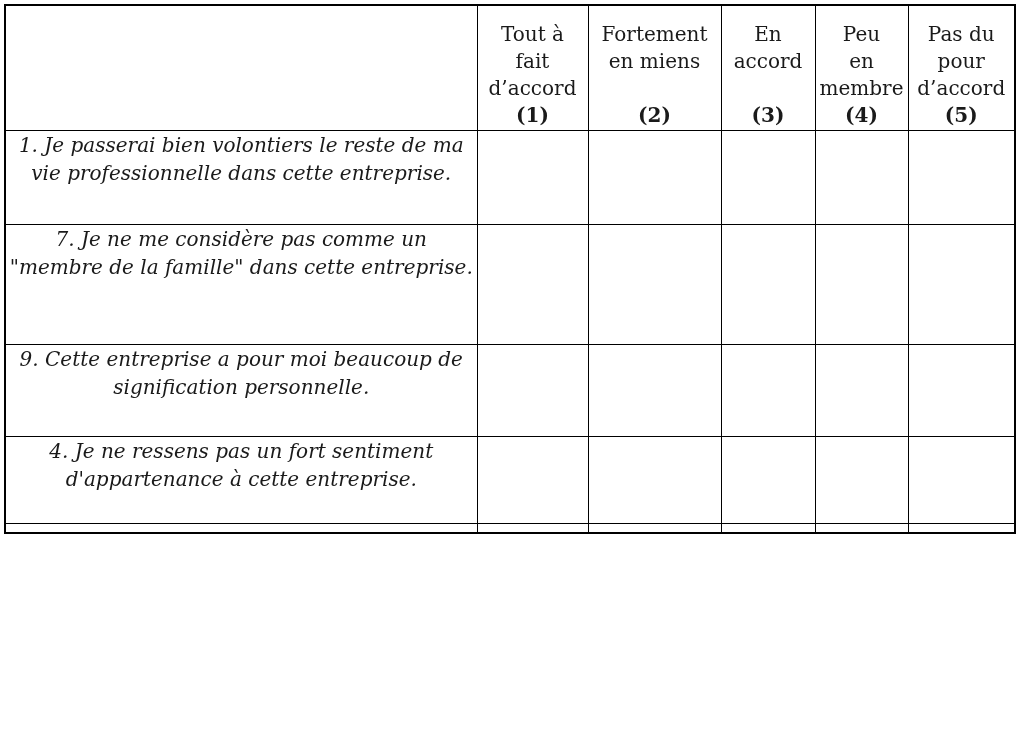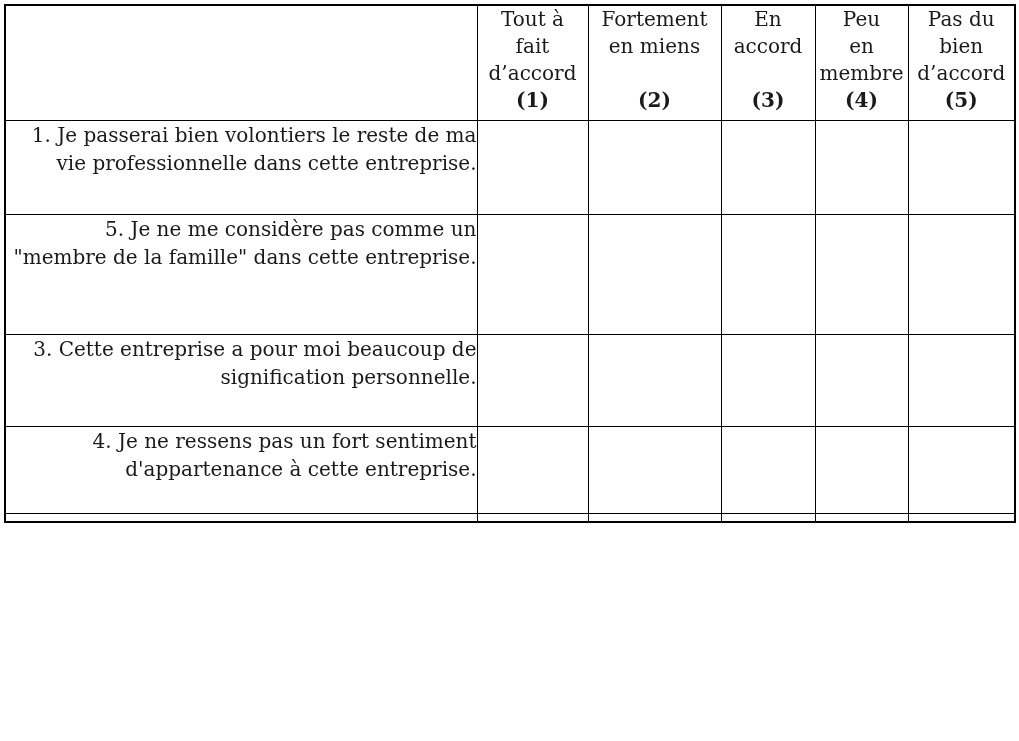--- a/index.html
+++ b/index.html
@@ -35,41 +35,42 @@
   th.hcell {
     vertical-align: top;
     font-weight: normal;
   }
   .hwrap {
     display: flex;
     flex-direction: column;
     justify-content: space-between;
     align-items: center;
     height: 107px;
-    padding: 0 2px 2px 2px;
+    padding: 15px 2px 2px 2px;
   }
   .hlabel {
     white-space: pre-line;
     text-align: center;
     font-size: 20px;
     line-height: 27px;
   }
   .hnum {
     text-align: center;
     font-weight: bold;
     font-size: 20px;
     line-height: 26px;
   }
   
   td.qcell {
     vertical-align: top;
-    text-align: right;
+    text-align: center;
     font-size: 20px;
     line-height: 28px;
     padding: 3px 5px 0 5px;
+    font-style: italic;
   }
   td.acell {
     background: #ffffff;
   }
   tr.partial td {
     border-bottom: 2px solid #000000;
   }
 </style>
 </head>
 <body>
@@ -113,46 +114,46 @@
           <div class="hwrap">
             <div class="hlabel">Peu
 en
 membre</div>
             <div class="hnum">(4)</div>
           </div>
         </th>
         <th class="hcell">
           <div class="hwrap">
             <div class="hlabel">Pas du
-bien
+pour
 d’accord</div>
             <div class="hnum">(5)</div>
           </div>
         </th>
       </tr>
     </thead>
     <tbody>
       <tr style="height:94px">
         <td class="qcell">1. Je passerai bien volontiers le reste de ma vie professionnelle dans cette entreprise.</td>
         <td class="acell"></td>
         <td class="acell"></td>
         <td class="acell"></td>
         <td class="acell"></td>
         <td class="acell"></td>
       </tr>
       <tr style="height:120px">
-        <td class="qcell">5.  Je ne me considère pas comme un "membre de la famille" dans cette entreprise.</td>
+        <td class="qcell">7.  Je ne me considère pas comme un "membre de la famille" dans cette entreprise.</td>
         <td class="acell"></td>
         <td class="acell"></td>
         <td class="acell"></td>
         <td class="acell"></td>
         <td class="acell"></td>
       </tr>
       <tr style="height:92px">
-        <td class="qcell">3. Cette entreprise a pour moi beaucoup de signification personnelle.</td>
+        <td class="qcell">9. Cette entreprise a pour moi beaucoup de signification personnelle.</td>
         <td class="acell"></td>
         <td class="acell"></td>
         <td class="acell"></td>
         <td class="acell"></td>
         <td class="acell"></td>
       </tr>
       <tr style="height:87px">
         <td class="qcell">4.  Je ne ressens pas un fort sentiment d'appartenance à cette entreprise.</td>
         <td class="acell"></td>
         <td class="acell"></td>

